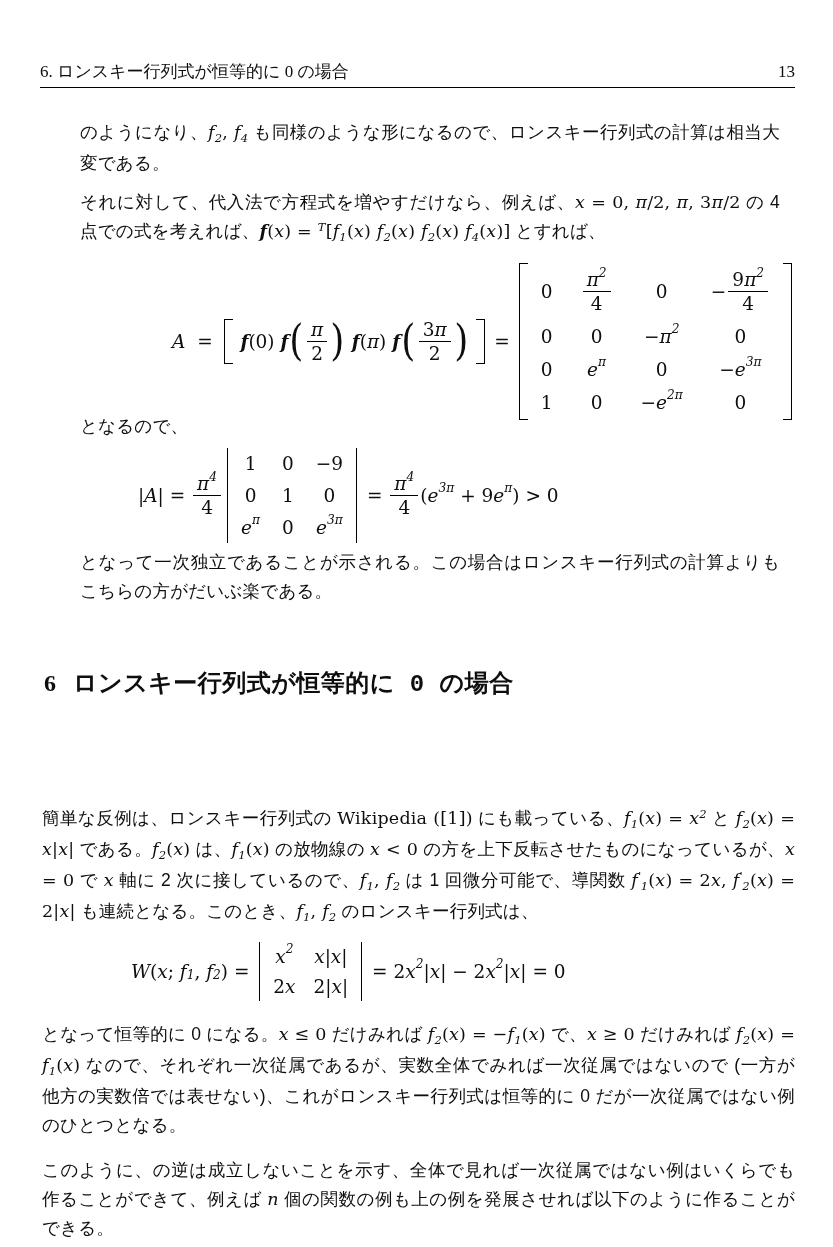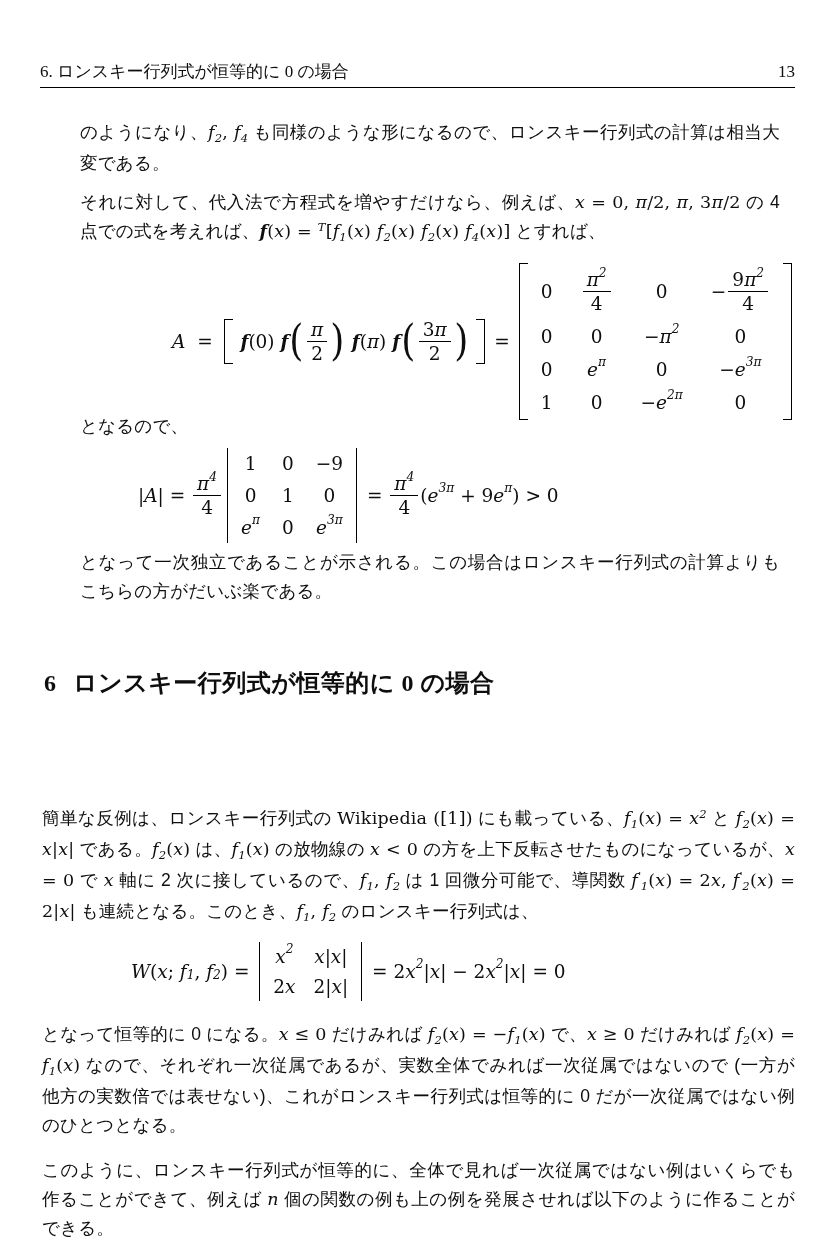--- a/index.html
+++ b/index.html
@@ -29,21 +29,21 @@
   }
   .indented{left:80px;right:53px;}
   .fullwide{left:42px;right:38px;}
   
   .sec-head{
     position:absolute;left:44px;top:649px;
     display:flex;align-items:baseline;gap:17px;
     font-weight:bold;font-size:24px;line-height:1.2;
   }
   .sec-head .num{font-family:"Liberation Serif","DejaVu Serif",serif;}
-  .sec-head .ttl{font-family:Liberation Serif, serif;letter-spacing:0.5px;}
+  .sec-head .ttl{font-family:Liberation Mono, monospace;letter-spacing:0.5px;}
   
   .mk-jp{font-family:Liberation Sans, sans-serif;}
   .mk-t{font-family:"DejaVu Serif",serif;}
   .mk-i{font-family:"DejaVu Serif",serif;font-style:italic;}
   .mk-b{font-family:"DejaVu Serif",serif;font-style:italic;font-weight:bold;}
   .mk-sup{font-family:"DejaVu Serif",serif;font-style:italic;font-size:0.66em;position:relative;top:-0.55em;}
   .mk-sub{font-family:"DejaVu Serif",serif;font-style:italic;font-size:0.66em;position:relative;top:0.32em;}
   .mk-lp,.mk-rp{font-family:"DejaVu Serif",serif;font-size:2.3em;font-weight:300;line-height:0.9;transform:scaleX(0.85);}
   
   .eq{
@@ -338,15 +338,15 @@
         <span class="mk-t">|&nbsp;−&nbsp;2</span>
         <span class="mk-i">x</span>
         <span class="mk-sup">2</span>
         <span class="mk-t">|</span>
         <span class="mk-i">x</span>
         <span class="mk-t">|&nbsp;=&nbsp;0</span>
       </span>
   </div>
 
   <div class="para fullwide" style="top:1000px;"><span class="mk-jp">となって恒等的に 0 になる。</span><span class="mk-i">x</span><span class="mk-t"> ≤ 0</span><span class="mk-jp"> だけみれば </span><span class="mk-i">f</span><span class="mk-sub">2</span><span class="mk-t">(</span><span class="mk-i">x</span><span class="mk-t">) = −</span><span class="mk-i">f</span><span class="mk-sub">1</span><span class="mk-t">(</span><span class="mk-i">x</span><span class="mk-t">)</span><span class="mk-jp"> で、</span><span class="mk-i">x</span><span class="mk-t"> ≥ 0</span><span class="mk-jp"> だけみれば </span><span class="mk-i">f</span><span class="mk-sub">2</span><span class="mk-t">(</span><span class="mk-i">x</span><span class="mk-t">) = </span><span class="mk-i">f</span><span class="mk-sub">1</span><span class="mk-t">(</span><span class="mk-i">x</span><span class="mk-t">)</span><span class="mk-jp"> なので、それぞれ一次従属であるが、実数全体でみれば一次従属ではないので (一方が他方の実数倍では表せない)、これがロンスキー行列式は恒等的に 0 だが一次従属ではない例のひとつとなる。</span></div>
-  <div class="para fullwide" style="top:1136px;"><span class="mk-jp">このように、ロンスキー行列式が恒等的に、全体で見れば一次従属ではない例はいくらでも作ることができて、例えば </span><span class="mk-i">n</span><span class="mk-jp"> 個の関数の例も上の例を発展させれば以下のように作ることができる。</span></div>
+  <div class="para fullwide" style="top:1136px;"><span class="mk-jp">このように、の逆は成立しないことを示す、全体で見れば一次従属ではない例はいくらでも作ることができて、例えば </span><span class="mk-i">n</span><span class="mk-jp"> 個の関数の例も上の例を発展させれば以下のように作ることができる。</span></div>
 
 </div>
 
 </body></html>

